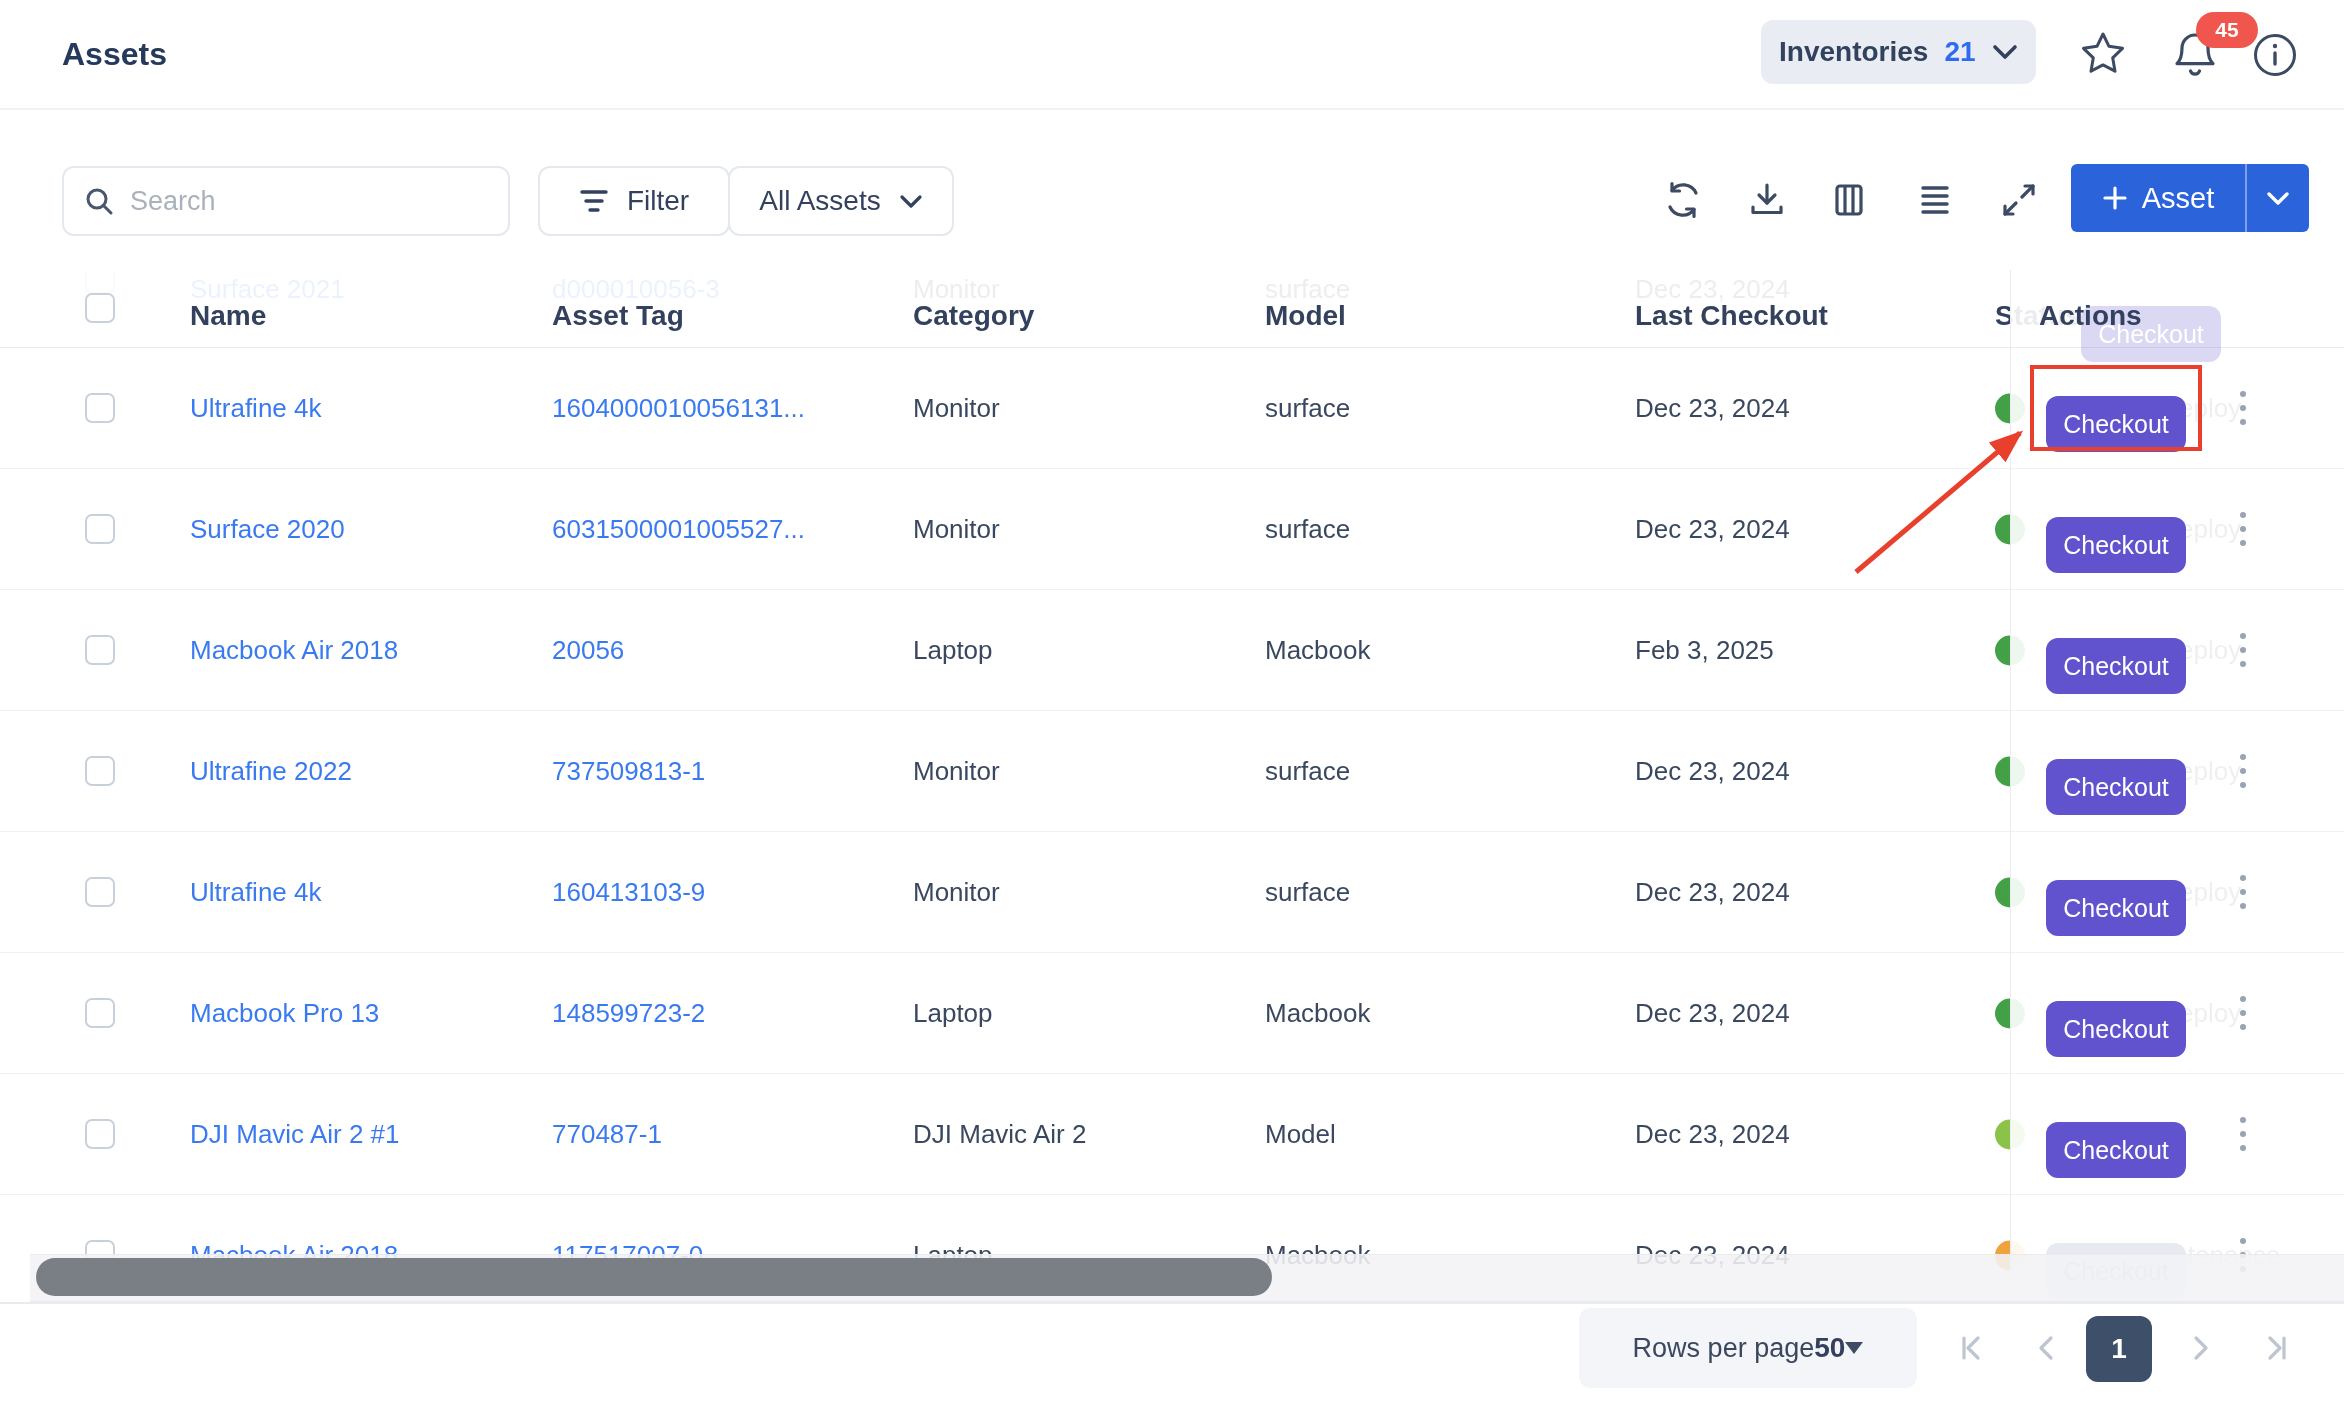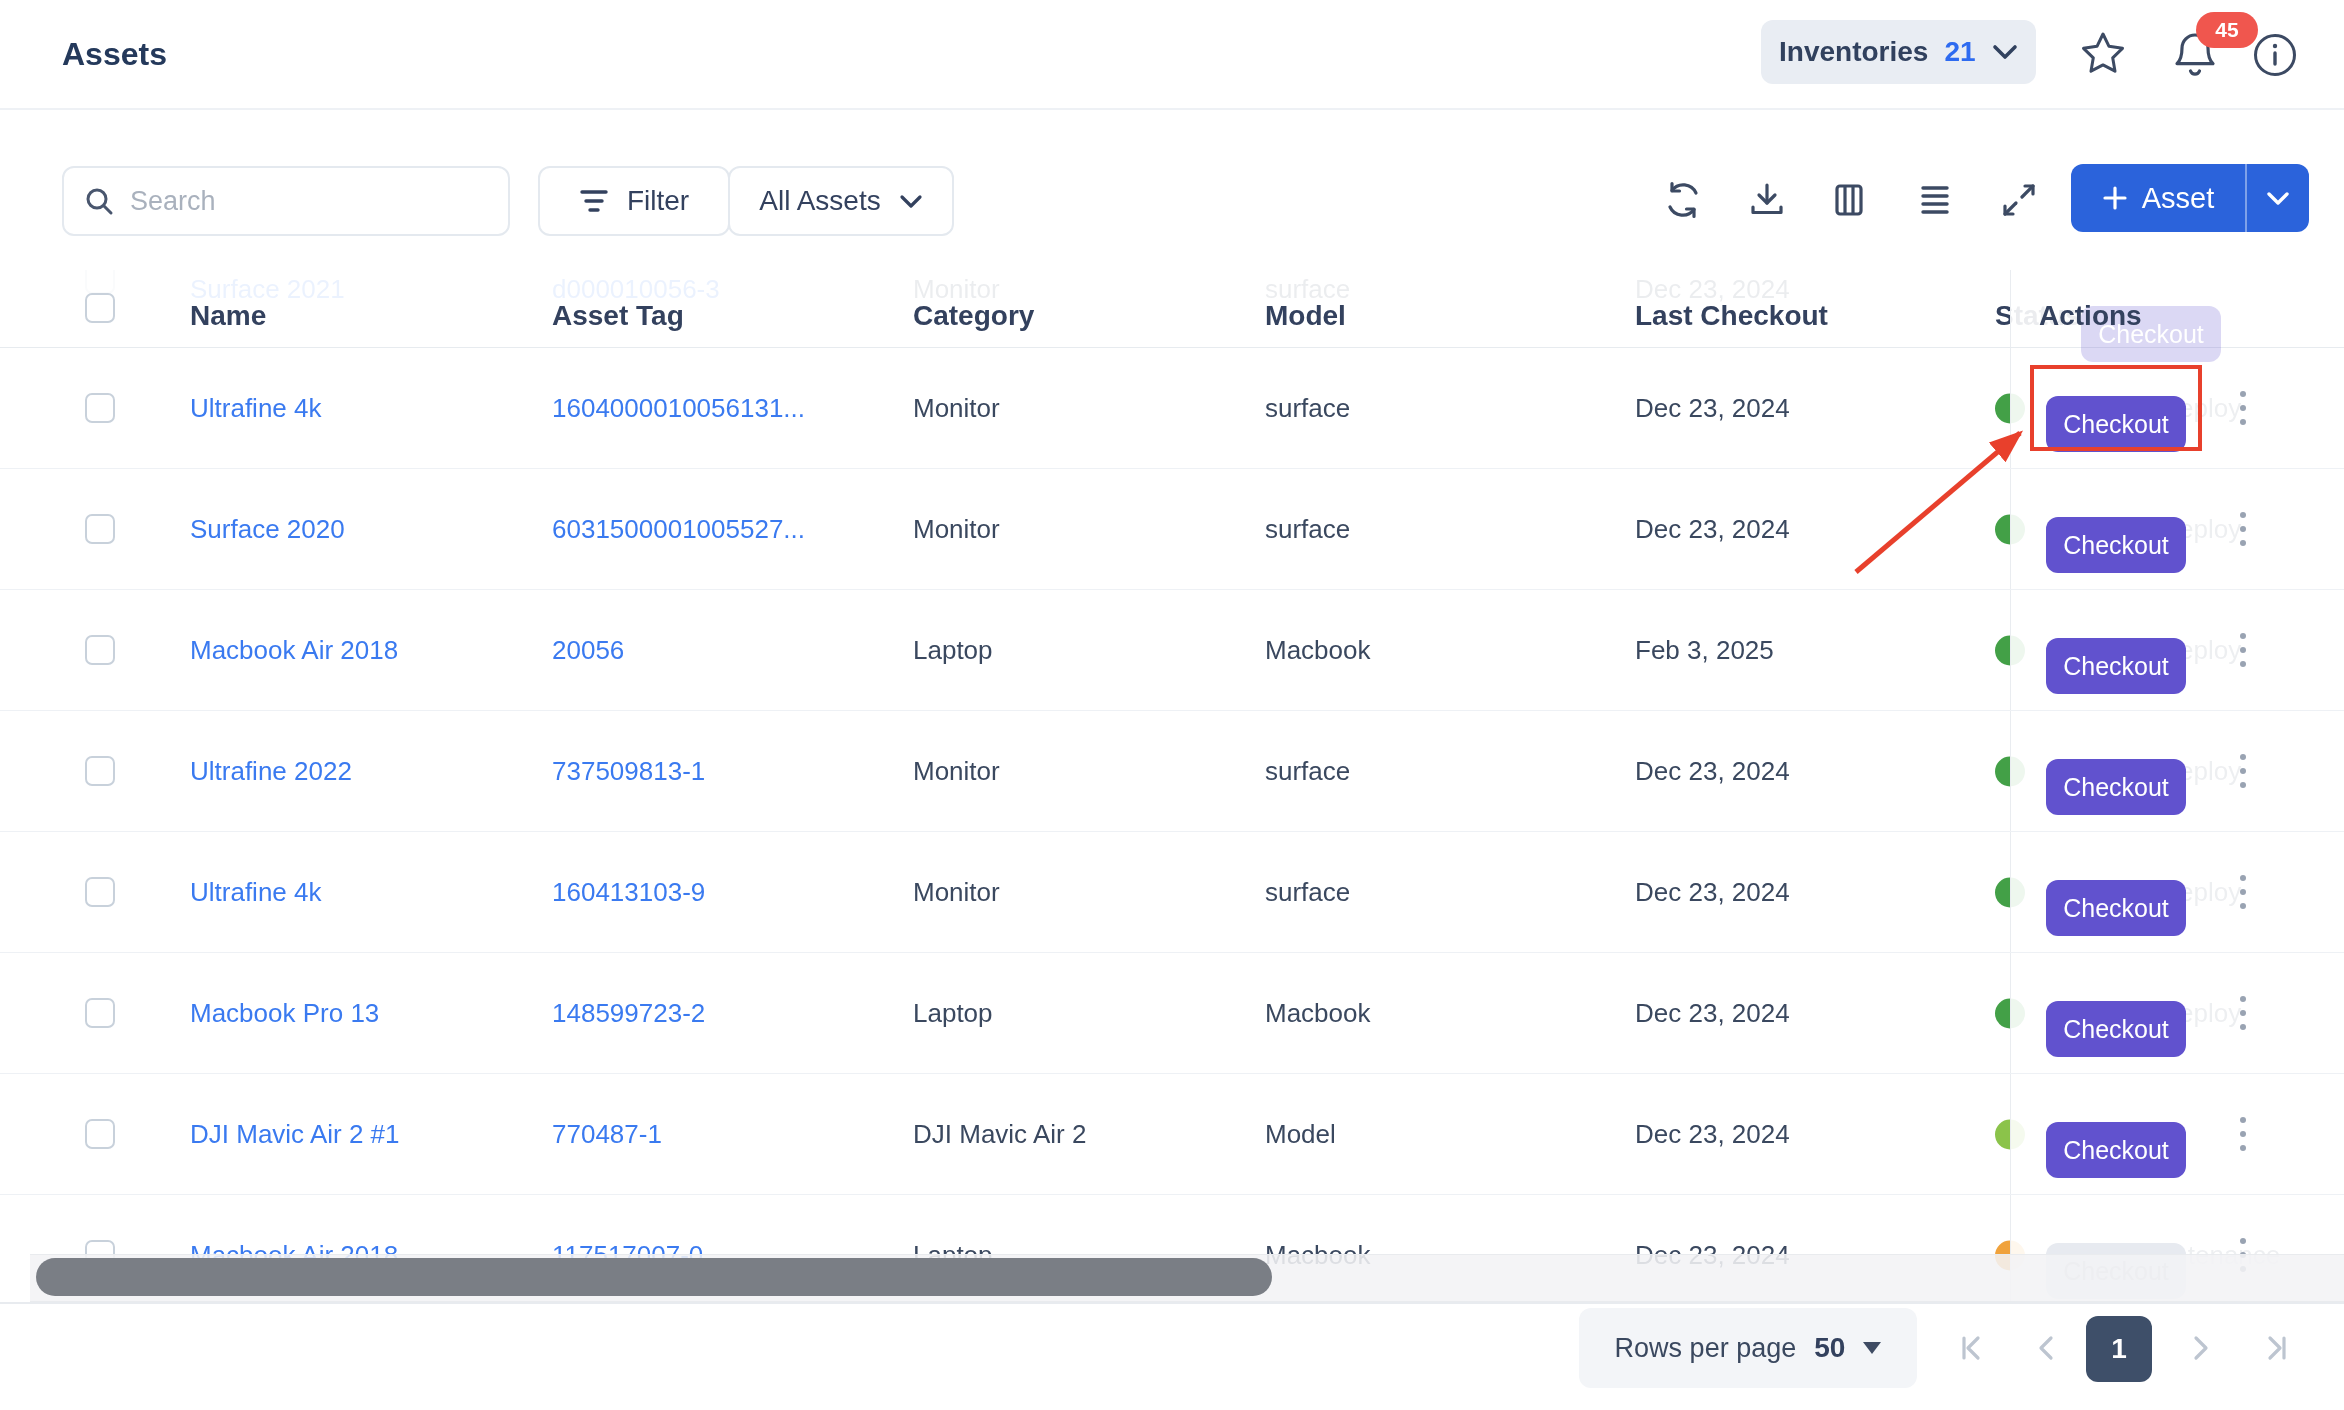--- a/index.html
+++ b/index.html
@@ -22,21 +22,21 @@
   .search-box{position:absolute;left:62px;top:166px;width:448px;height:70px;border:2px solid #E4E9EF;border-radius:12px;
               box-sizing:border-box;display:flex;align-items:center;padding:0 20px;gap:14px;background:#fff;}
   .search-box input{border:none;outline:none;font-size:27px;color:#3A485F;width:100%;background:transparent;
                     font-family:"Liberation Sans",sans-serif;}
   .search-box input::placeholder{color:#A9B1BD;}
   .btn-plain{position:absolute;top:166px;height:70px;border:2px solid #E4E9EF;border-radius:12px;box-sizing:border-box;
              display:flex;align-items:center;justify-content:center;gap:18px;font-size:28px;color:#33415E;background:#fff;cursor:pointer;}
   .filter-btn{left:538px;width:192px;}
   .view-btn{left:728px;width:226px;font-weight:400;}
   .tool-icon{position:absolute;top:180px;width:40px;height:40px;cursor:pointer;}
-  .asset-btn{position:absolute;left:2071px;top:164px;width:238px;height:68px;background:#2B63DB;border-radius:12px;
+  .asset-btn{position:absolute;left:2071px;top:164px;width:238px;height:68px;background:#2B63DB;border-radius:6px;
              display:flex;align-items:stretch;cursor:pointer;overflow:hidden;}
   .asset-main{flex:1;display:flex;align-items:center;justify-content:center;gap:14px;color:#fff;font-size:29px;}
   .asset-split{width:2px;background:rgba(255,255,255,0.4);margin:0;}
   .asset-caret{width:62px;display:flex;align-items:center;justify-content:center;}
 
   
   .table{position:absolute;top:270px;left:0;right:0;height:1032px;overflow:hidden;border-bottom:2px solid #E8EBEF;}
   .thead{position:relative;height:77px;border-bottom:1px solid #E7EBEF;}
   .ghost-cell{position:absolute;top:4px;font-size:26px;z-index:0;}
   .ghost-cb{position:absolute;left:85px;top:-6px;z-index:0;}
@@ -65,21 +65,21 @@
   .cb{display:inline-block;width:30px;height:30px;border:2px solid #C8D1DB;border-radius:7px;background:#fff;
       box-sizing:border-box;cursor:pointer;}
 
   
   .h-track{position:absolute;left:30px;right:0;top:1254px;height:46px;background:rgba(242,243,245,0.88);z-index:4;
            border-top:1px solid #E9EBEE;border-bottom:1px solid #E9EBEE;}
   .h-thumb{position:absolute;left:36px;top:1258px;width:1236px;height:38px;border-radius:19px;background:#7A7E85;z-index:5;cursor:grab;}
 
   
   .rpp{position:absolute;left:1579px;top:1308px;width:338px;height:80px;background:#F3F5F8;border-radius:12px;z-index:6;
-       display:flex;align-items:center;justify-content:center;gap:18px;font-size:27px;color:#3A485F;cursor:pointer;}
+       display:flex;align-items:center;justify-content:center;gap:0;font-size:27px;color:#3A485F;cursor:pointer;}
   .rpp b{font-size:28px;color:#33415E;}
   .caret-down{width:0;height:0;border-left:9px solid transparent;border-right:9px solid transparent;
               border-top:12px solid #3E4B63;}
   .pg-icon{position:absolute;top:1334px;width:28px;height:28px;z-index:6;cursor:pointer;}
   .pg-current{position:absolute;left:2086px;top:1316px;width:66px;height:66px;border-radius:12px;background:#3E4F69;
               color:#fff;font-size:28px;font-weight:600;display:flex;align-items:center;justify-content:center;z-index:6;cursor:pointer;}
 
   
   .anno-box{position:absolute;border:4px solid #E8402C;z-index:7;pointer-events:none;}
   .anno-svg{position:absolute;left:0;top:0;width:2344px;height:1410px;z-index:7;pointer-events:none;}

